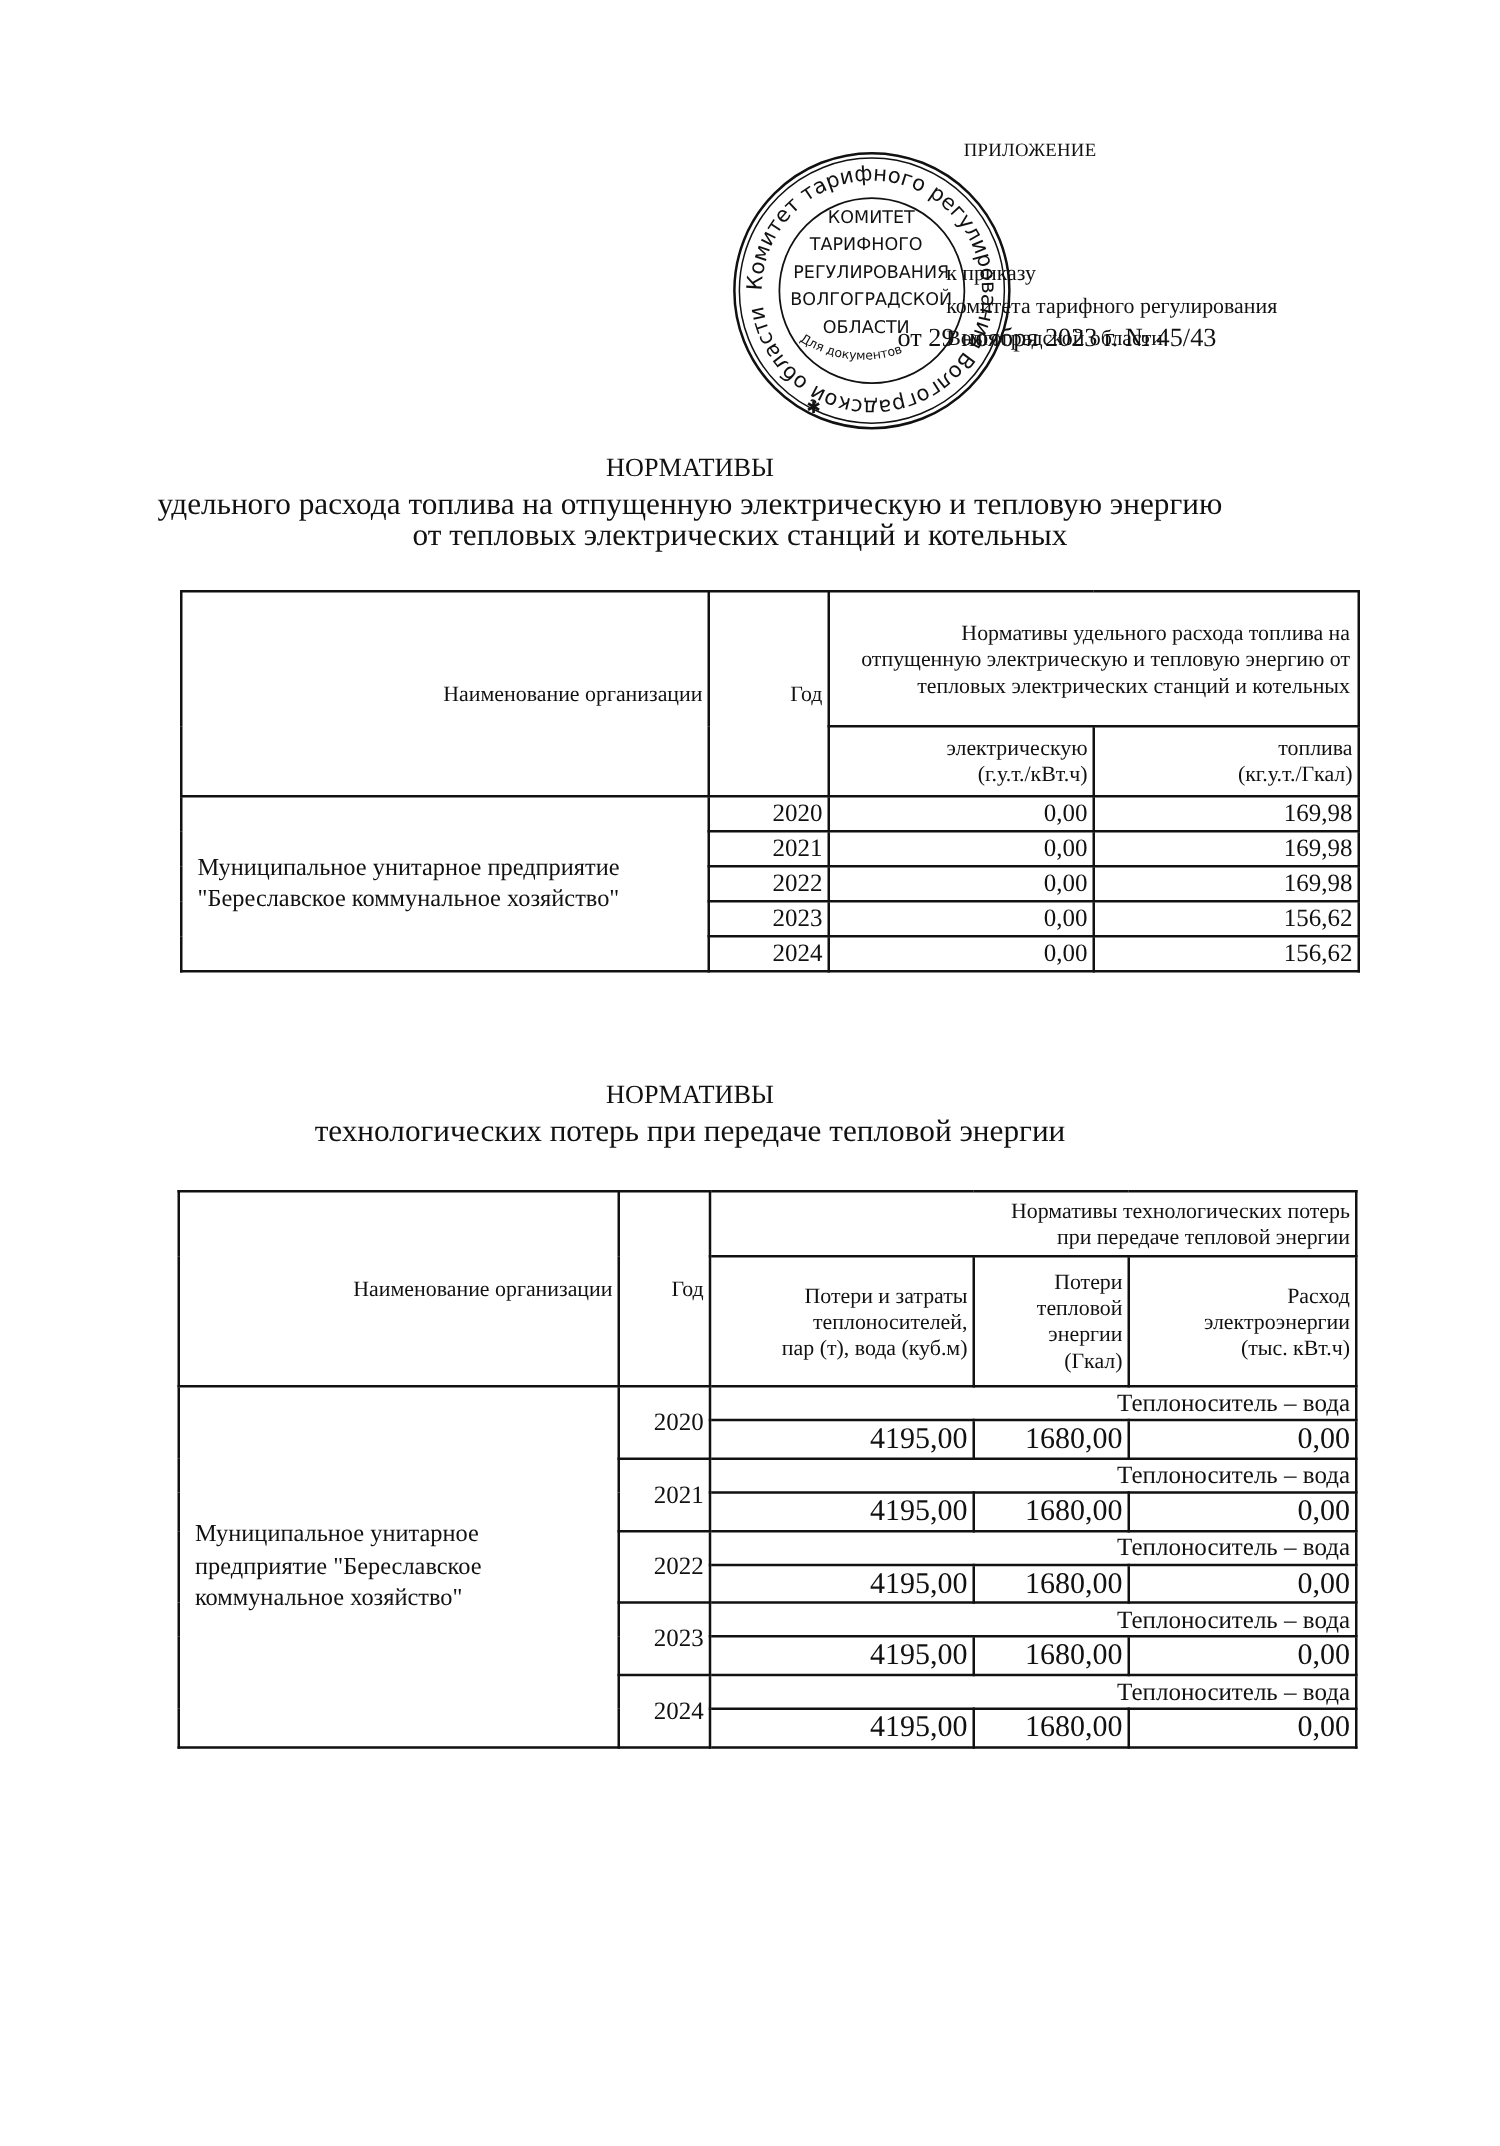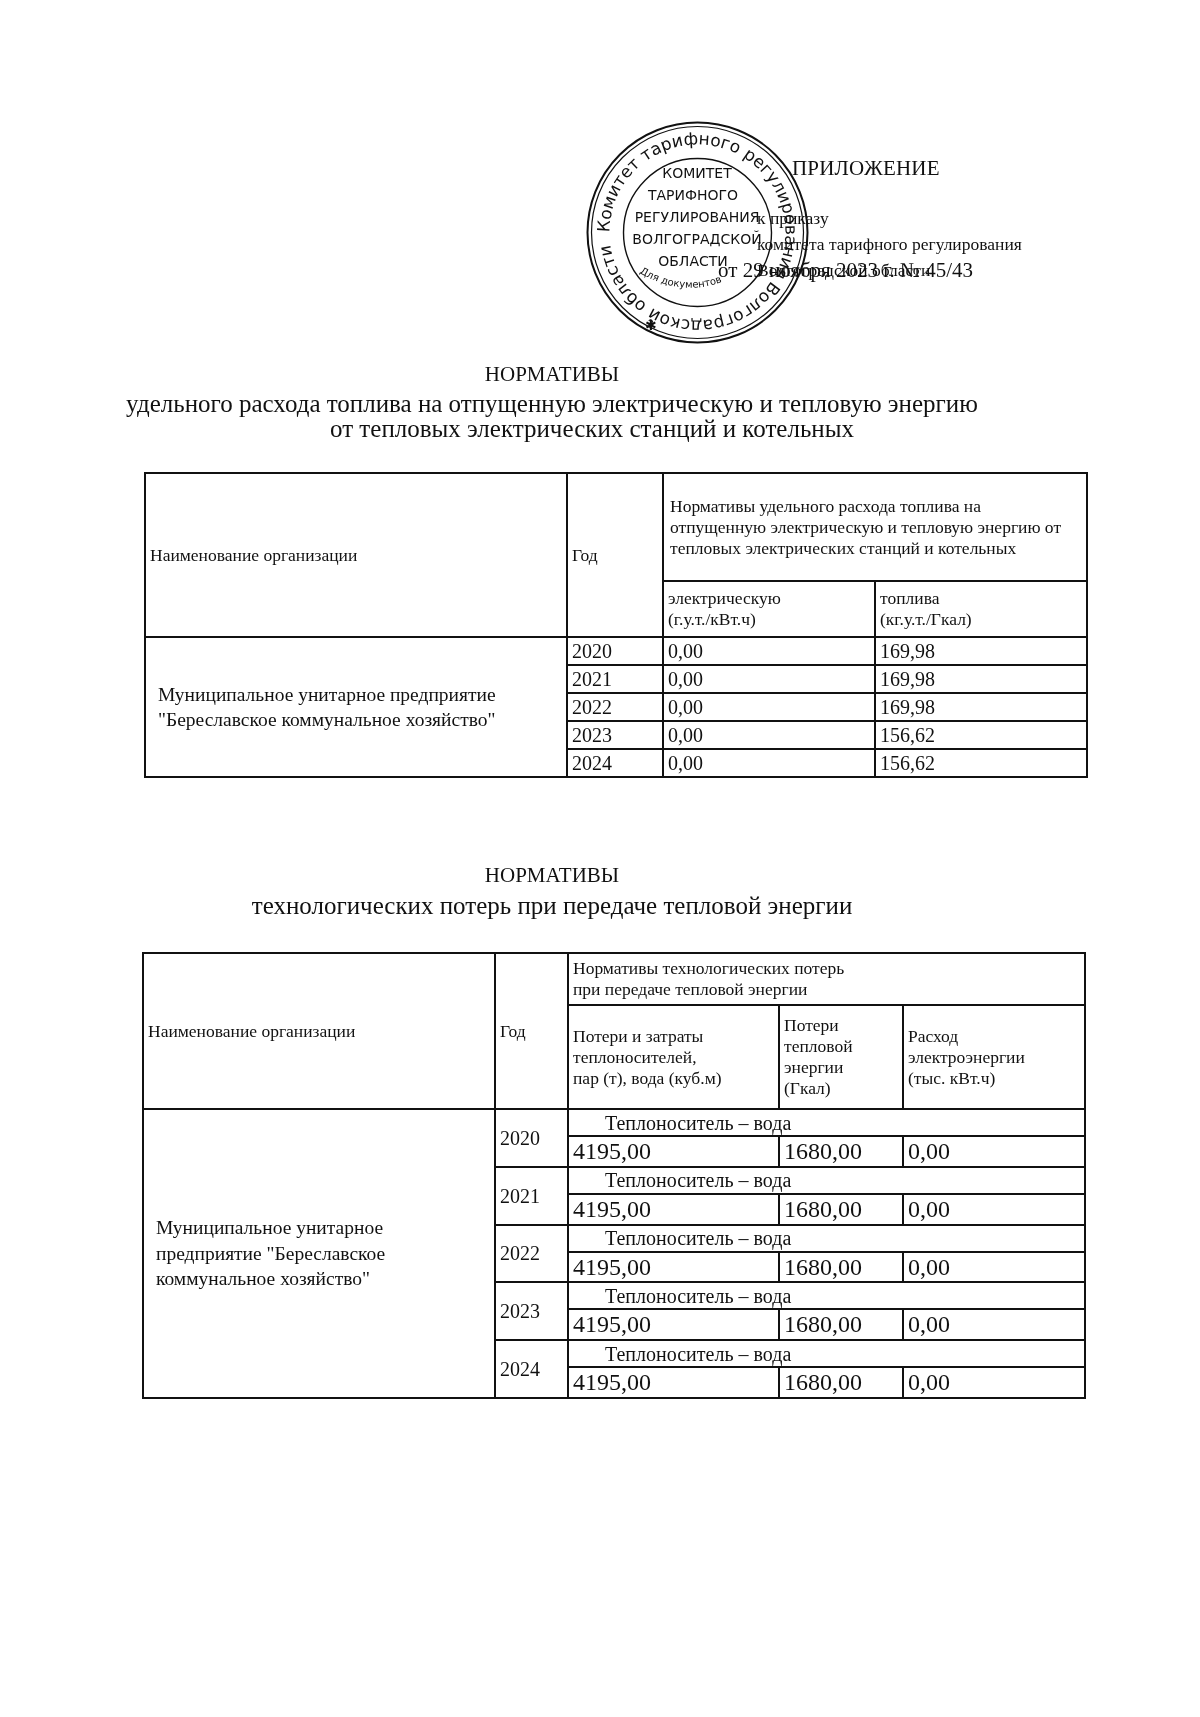--- a/index.html
+++ b/index.html
@@ -3,41 +3,41 @@
 <meta charset="utf-8">
 <style>
   html, body { margin: 0; padding: 0; background: #ffffff; }
   body {
     width: 1200px; height: 1717px; position: relative; overflow: hidden;
     font-family: "Liberation Serif", "DejaVu Serif", serif; color: #111;
   }
   .abs { position: absolute; }
 
   
-  .appendix-title { left: 792px; top: 113px; font-size: 21px; letter-spacing: 0.2px; margin-top: 43px; }
+  .appendix-title { left: 771px; top: 113px; font-size: 15px; letter-spacing: 0.2px; }
   .order-lines { left: 757px; top: 160px; font-size: 17.5px; line-height: 26px; margin-top: 45px; }
   .order-lines div { white-space: nowrap; }
   .order-date { left: 718px; top: 258px; font-size: 21px; white-space: nowrap; }
 
   
   .stamp { left: 585px; top: 120px; width: 225px; height: 225px; }
   .stamp svg { width: 225px; height: 225px; }
 
   
   .section-title { left: 0; width: 1104px; text-align: center; }
   .st-main { font-size: 21px; }
   .st-sub { font-size: 25px; line-height: 25px; }
 
   
   table.norm {
     position: absolute; border-collapse: collapse; table-layout: fixed;
     font-family: "Liberation Serif", "DejaVu Serif", serif; color: #111;
   }
   table.norm td, table.norm th {
-    border: 2px solid #111; padding: 0 4px; text-align: left;
+    border: 2px solid #111; padding: 0 4px; text-align: right;
     vertical-align: middle; font-weight: normal; line-height: 1.2;
   }
   .t1 { left: 144px; top: 472px; width: 942px; font-size: 18px; }
   .t1 th { font-size: 17.5px; }
   .t1 .org-cell { text-align: left; padding-left: 12px; font-size: 19.5px; line-height: 1.3; }
   .t1 td.num { font-size: 20px; height: 26px; padding-top: 0; padding-bottom: 0; }
 
   .t2 { left: 142px; top: 952px; width: 942px; font-size: 18px; }
   .t2 th { font-size: 17.5px; }
   .t2 .org-cell { text-align: left; padding-left: 12px; font-size: 19.5px; line-height: 1.3; }

